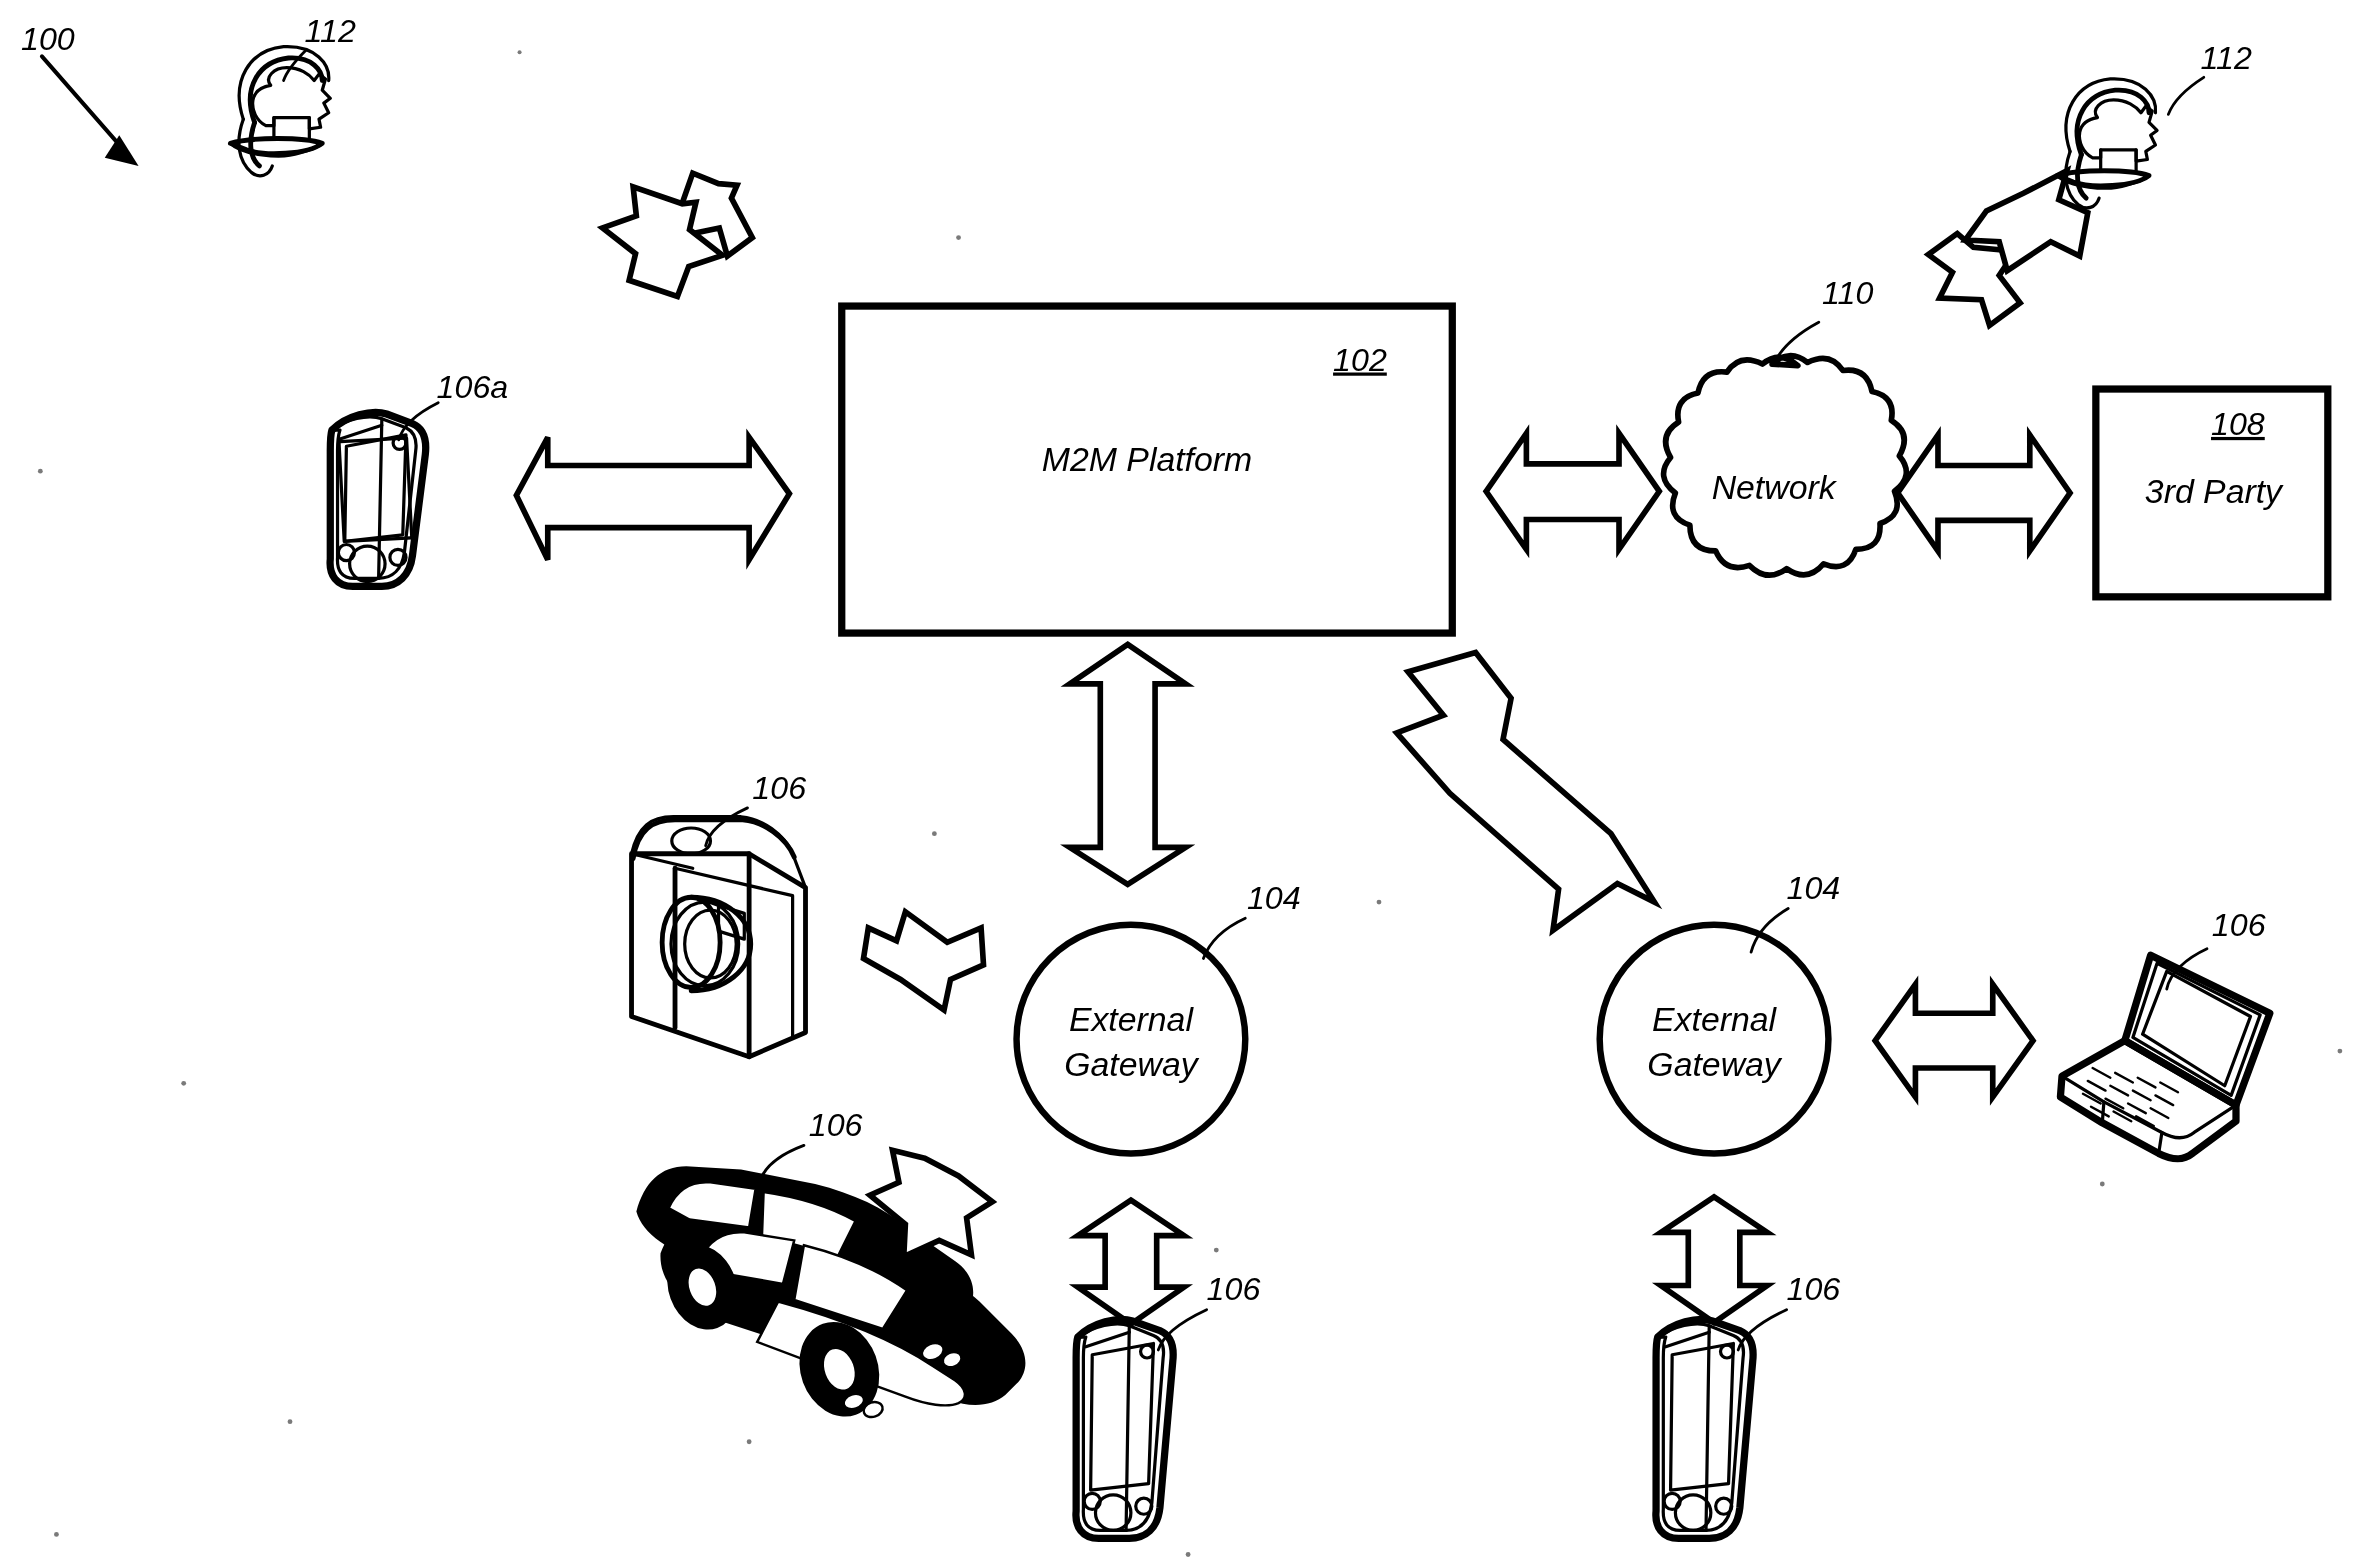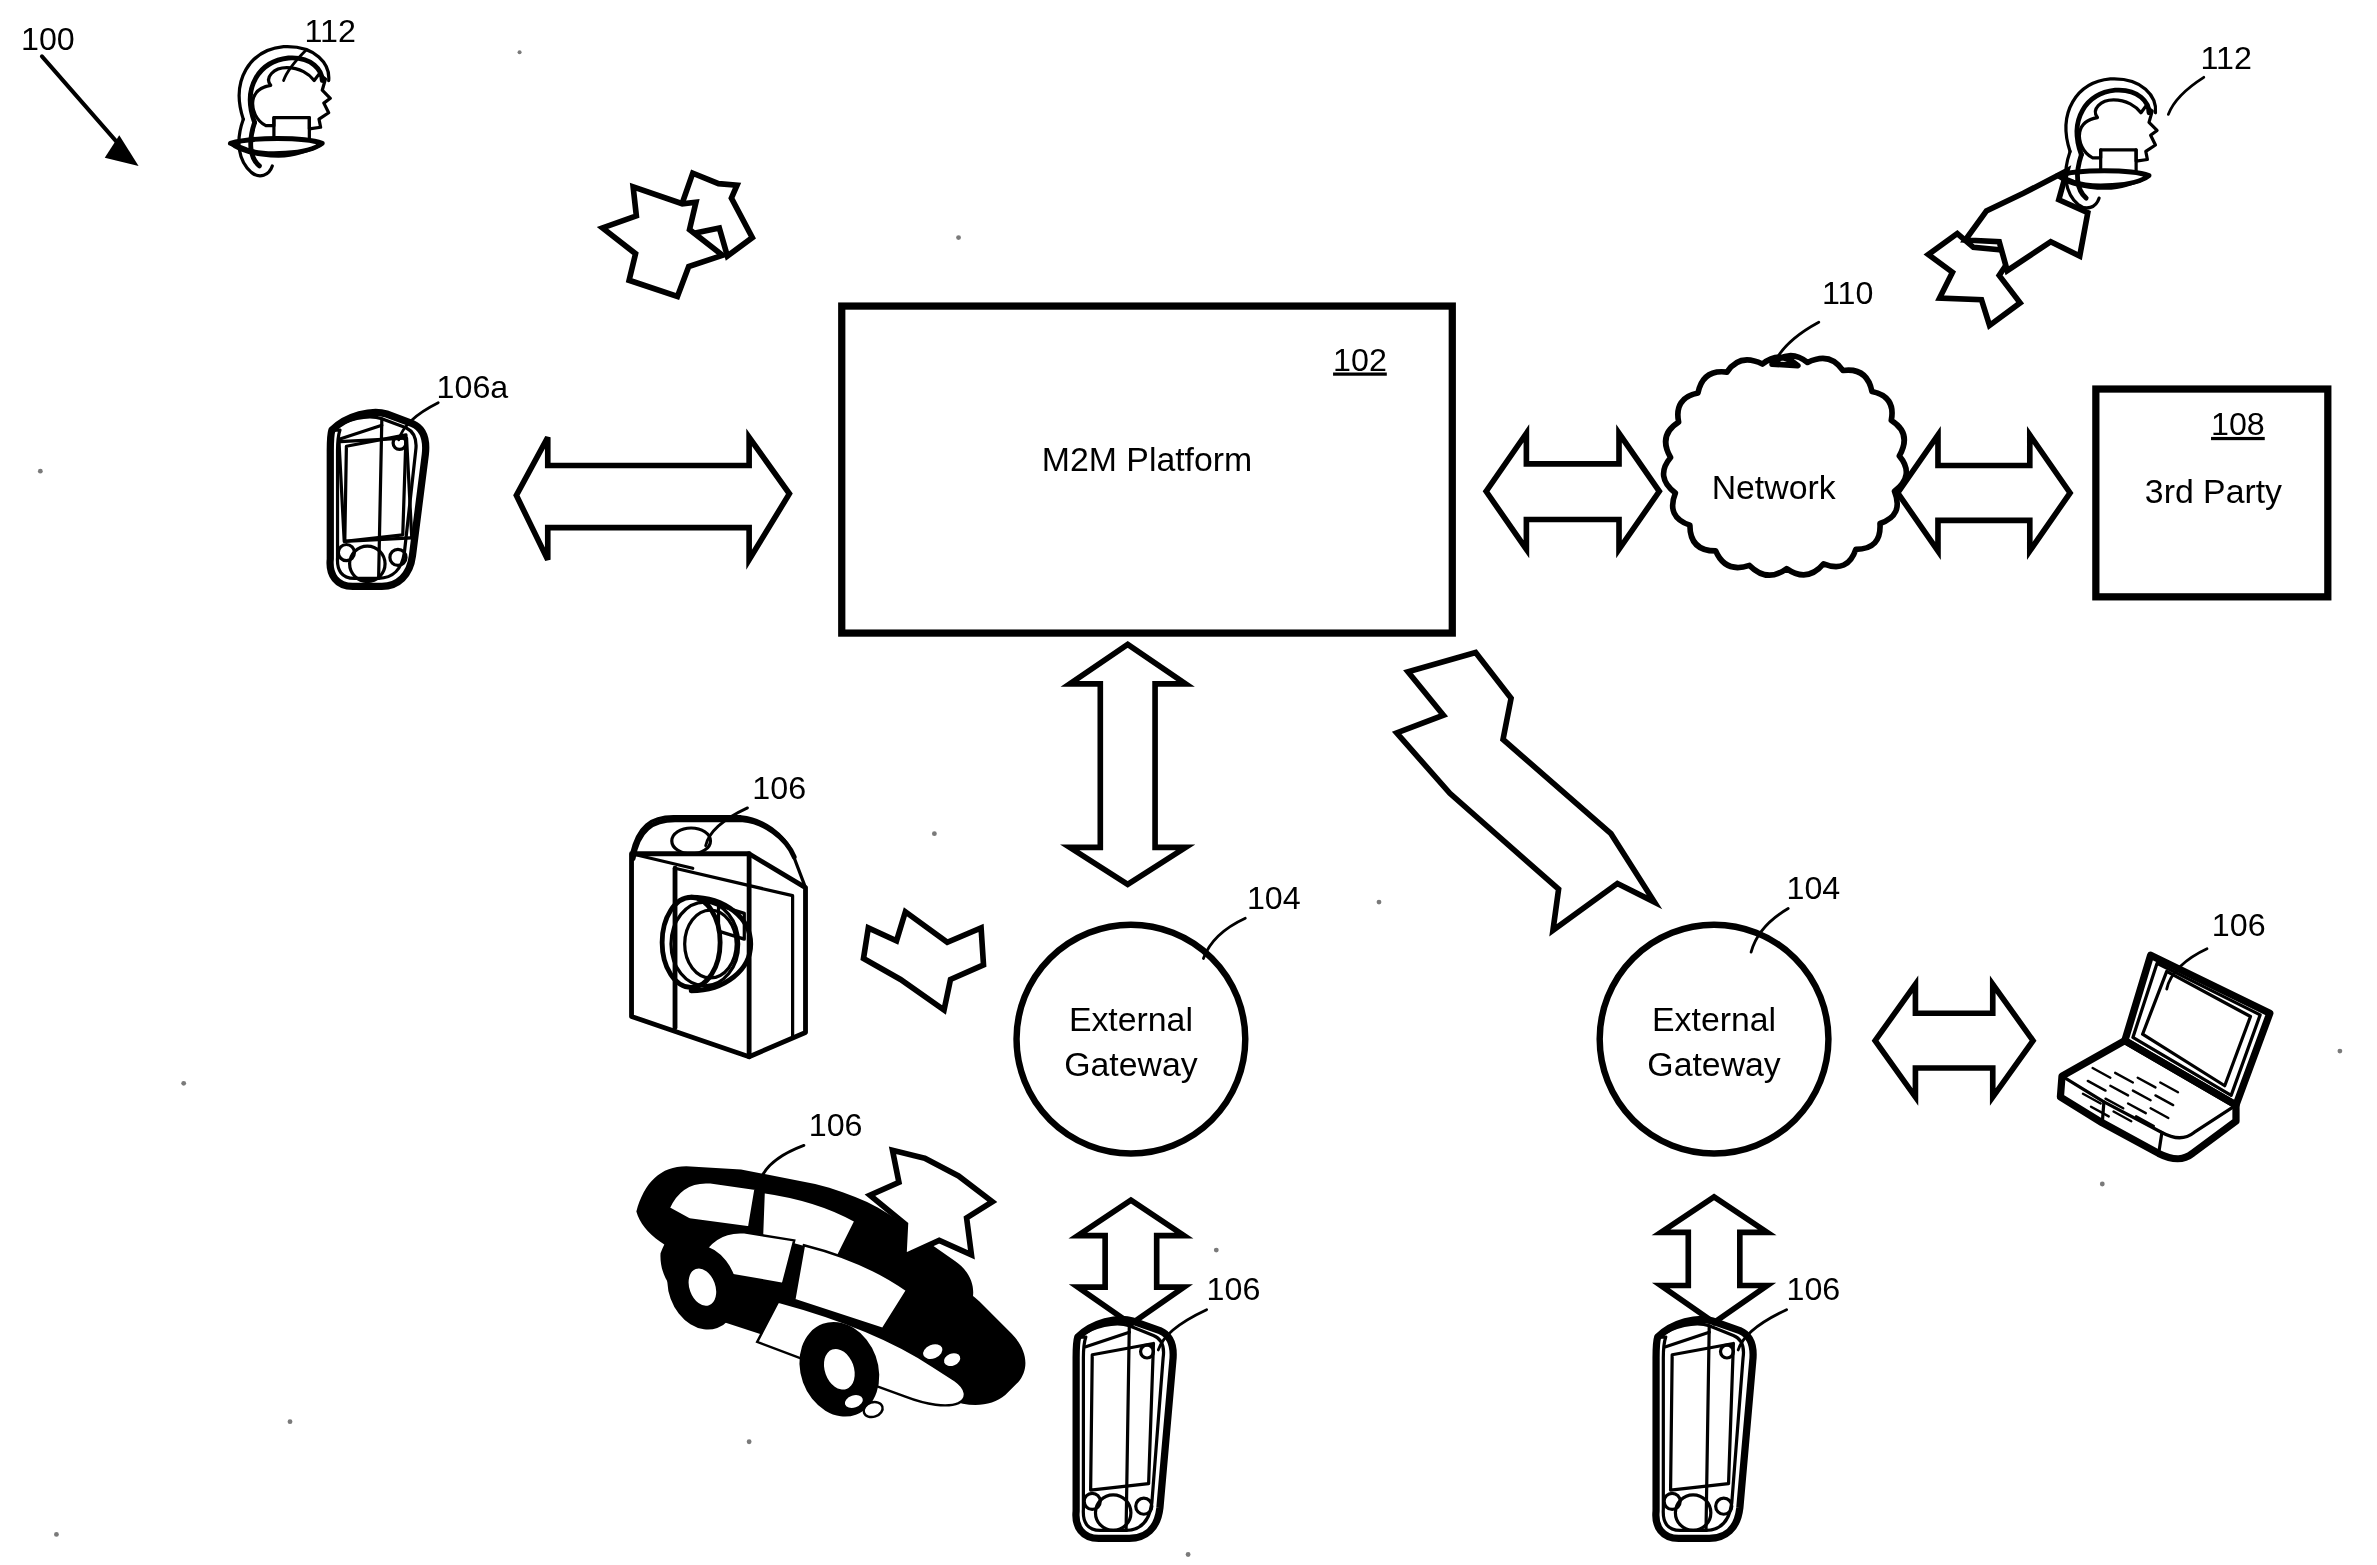--- a/index.html
+++ b/index.html
@@ -12,20 +12,21 @@
     height: 1565px;
     font-family: "Liberation Sans", sans-serif;
     position: relative;
     overflow: hidden;
   }
   #figure-root {
     position: absolute;
     left: 0; top: 0;
     width: 2377px;
     height: 1565px;
+    font-style: italic;
   }
   svg.fig {
     display: block;
     width: 2377px;
     height: 1565px;
   }
   .arrow-shape {
     fill: #ffffff;
     stroke: #000000;
     stroke-width: 7;

